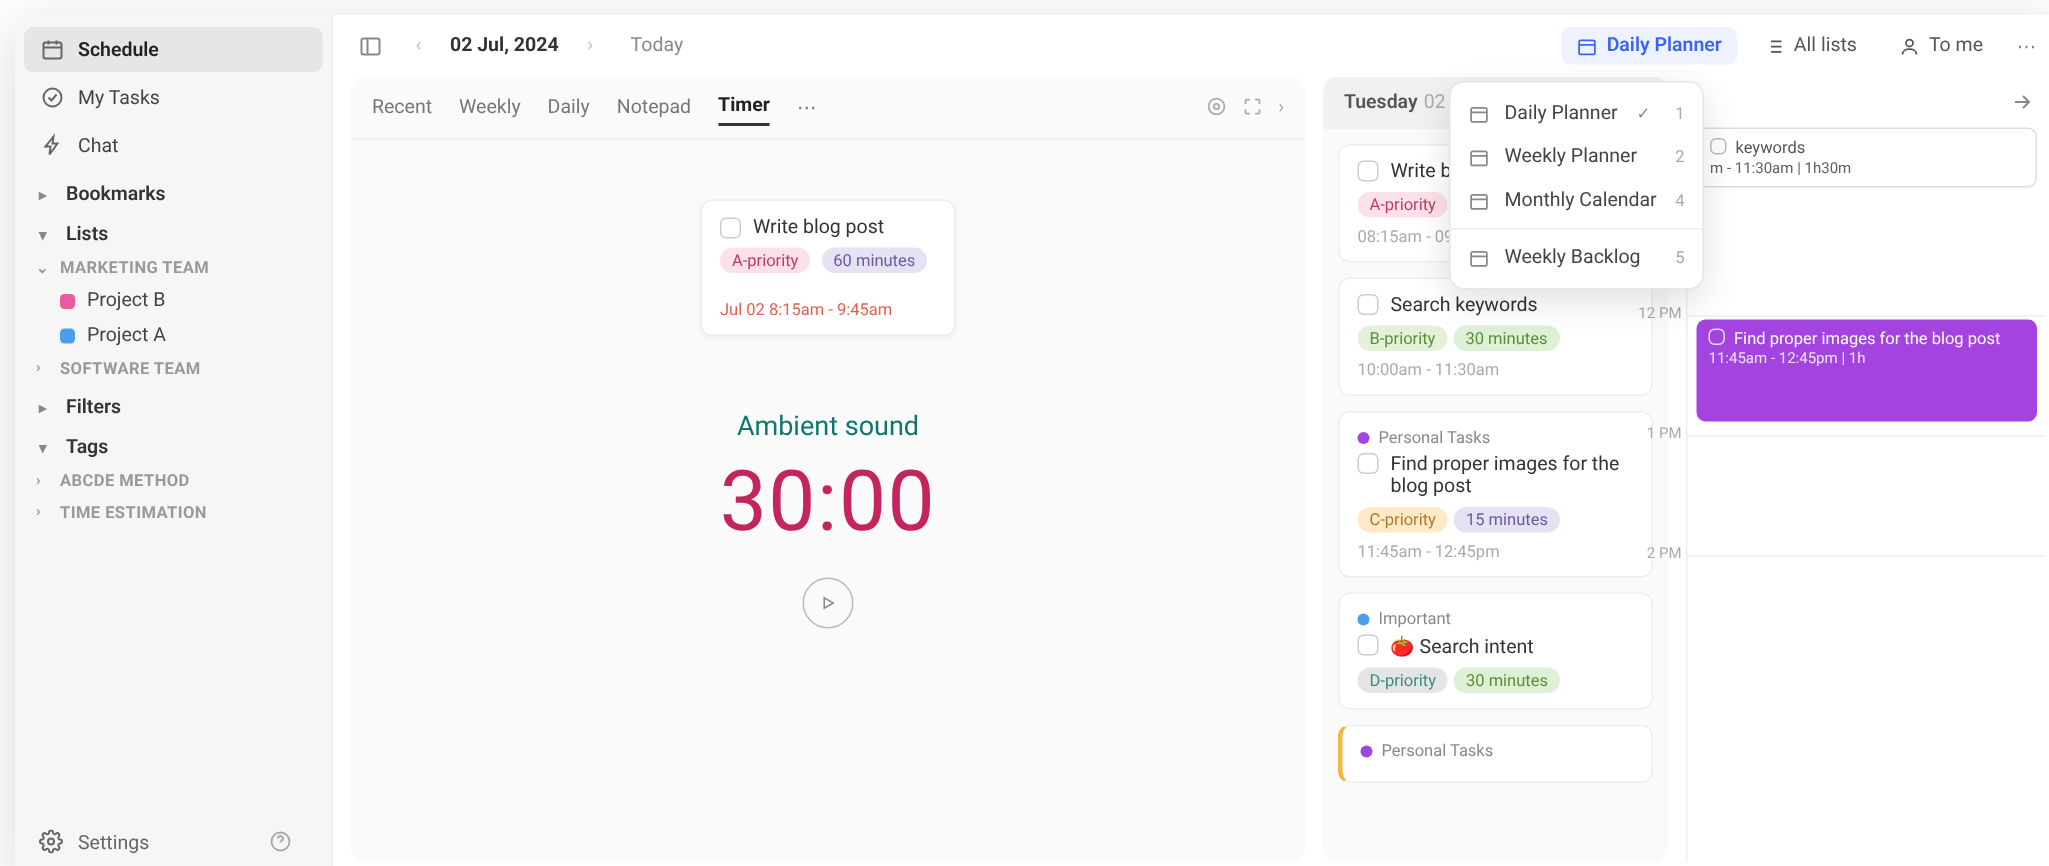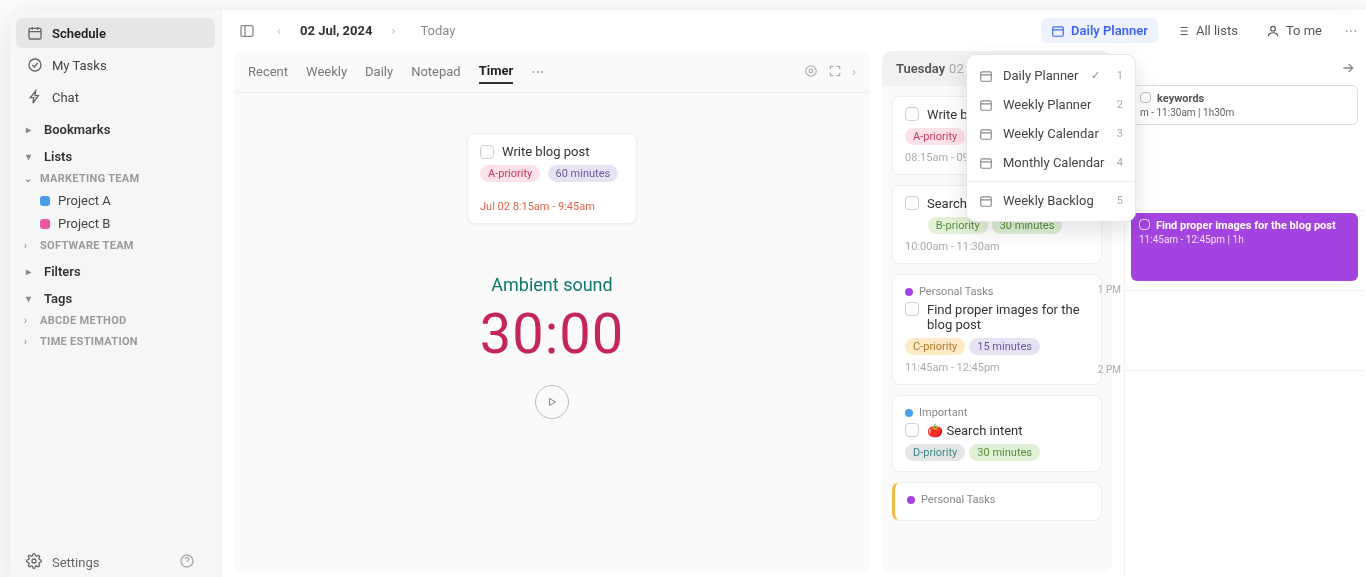--- a/index.html
+++ b/index.html
@@ -67,21 +67,21 @@
 .dot { width:8px; height:8px; border-radius:50%; }
 .accent { border-left: 3px solid #f3b63f; }
 
 
 .cal-panel { width: 240px; display:flex; flex-direction:column; position:relative; }
 .cal-head { height: 34px; display:flex; align-items:center; justify-content:flex-end; padding-right:8px; color:#888; }
 .cal-body { flex:1; position:relative; border-left:1px solid #eee; }
 .hour-row { height: 80px; border-top:1px solid #f0f0f0; position:relative; }
 .hour-lbl { position:absolute; left:-34px; top:-7px; font-size:10px; color:#aaa; width:30px; text-align:right; }
 .event { position:absolute; left:6px; right:6px; border-radius:6px; padding:6px 8px; font-size:11px; color:#fff; }
-.event .et { font-weight:700; }
+.event .et { font-weight:400; }
 .event .es { font-size:10px; opacity:.85; margin-top:2px; }
 .event.keywords { background:#fff; color:#444; border:1px solid #ddd; top:0; height:40px; overflow:hidden;}
 .event.keywords .et{color:#555;}
 .event.images { background:#a444e0; top:205px; height:68px; }
 
 
 .dropdown { position:absolute; top: 44px; right: 240px; width: 170px; background:#fff; border:1px solid #e5e5e5; border-radius:10px; box-shadow:0 8px 24px rgba(0,0,0,.12); padding:6px 0; z-index:10; }
 .dd-item { display:flex; align-items:center; padding:7px 12px; gap:10px; cursor:pointer; color:#444; }
 .dd-item .num { margin-left:auto; color:#aaa; font-size:11px; }
 .dd-item .check { margin-left:auto; margin-right:4px; color:#888; font-size:11px; }
@@ -130,26 +130,26 @@
     <div class="nav-group-head">
         <span class="caret">▾</span>
         <span>Lists</span>
       </div>
 
     <div class="nav-sub">
         <span class="caret">⌄</span>
         <span>MARKETING TEAM</span>
       </div>
     <div class="proj">
+        <span class="dot" style="background:#e85aa1"></span>
+        <span>Project B</span>
+      </div>
+    <div class="proj">
         <span class="dot" style="background:#4a9de8"></span>
         <span>Project A</span>
-      </div>
-    <div class="proj">
-        <span class="dot" style="background:#e85aa1"></span>
-        <span>Project B</span>
       </div>
     <div class="nav-sub">
         <span class="caret">›</span>
         <span>SOFTWARE TEAM</span>
       </div>
 
     <div class="nav-group-head">
         <span class="caret">▸</span>
         <span>Filters</span>
       </div>
@@ -243,30 +243,20 @@
         </div>
         <div class="dd-item">
           <span class="icon">
             <svg width="14" height="14" viewBox="0 0 24 24" fill="none" stroke="currentColor" stroke-width="2">
               <rect x="3" y="5" width="18" height="16" rx="2"></rect>
               <path d="M3 10h18"></path>
             </svg>
           </span>
           <span>Weekly Planner</span>
           <span class="num">2</span>
-        </div>
-        <div class="dd-item">
-          <span class="icon">
-            <svg width="14" height="14" viewBox="0 0 24 24" fill="none" stroke="currentColor" stroke-width="2">
-              <rect x="3" y="5" width="18" height="16" rx="2"></rect>
-              <path d="M3 10h18"></path>
-            </svg>
-          </span>
-          <span>Weekly Calendar</span>
-          <span class="num">3</span>
         </div>
         <div class="dd-item">
           <span class="icon">
             <svg width="14" height="14" viewBox="0 0 24 24" fill="none" stroke="currentColor" stroke-width="2">
               <rect x="3" y="5" width="18" height="16" rx="2"></rect>
               <path d="M3 10h18"></path>
             </svg>
           </span>
           <span>Monthly Calendar</span>
           <span class="num">4</span>
@@ -343,21 +333,21 @@
                 <span>Write blog post</span>
               </div>
               <div style="margin-top:6px;"><span class="pill a">A-priority</span><span class="pill time">60 minutes</span></div>
               <div class="sub">08:15am - 09:45am</div>
             </div>
             <div class="tcard">
               <div class="title">
                 <span class="chk"></span>
                 <span>Search keywords</span>
               </div>
-              <div style="margin-top:6px;text-align:center;"><span class="pill b">B-priority</span><span class="pill time-g">30 minutes</span></div>
+              <div style="margin-top:6px;"><span class="pill b">B-priority</span><span class="pill time-g">30 minutes</span></div>
               <div class="sub">10:00am - 11:30am</div>
             </div>
             <div class="tcard">
               <div class="cat"><span class="dot" style="background:#a444e0"></span>Personal Tasks</div>
               <div class="title">
                 <span class="chk"></span>
                 <span>Find proper images for the blog post</span>
               </div>
               <div style="margin-top:6px;"><span class="pill c">C-priority</span><span class="pill time">15 minutes</span></div>
               <div class="sub">11:45am - 12:45pm</div>

